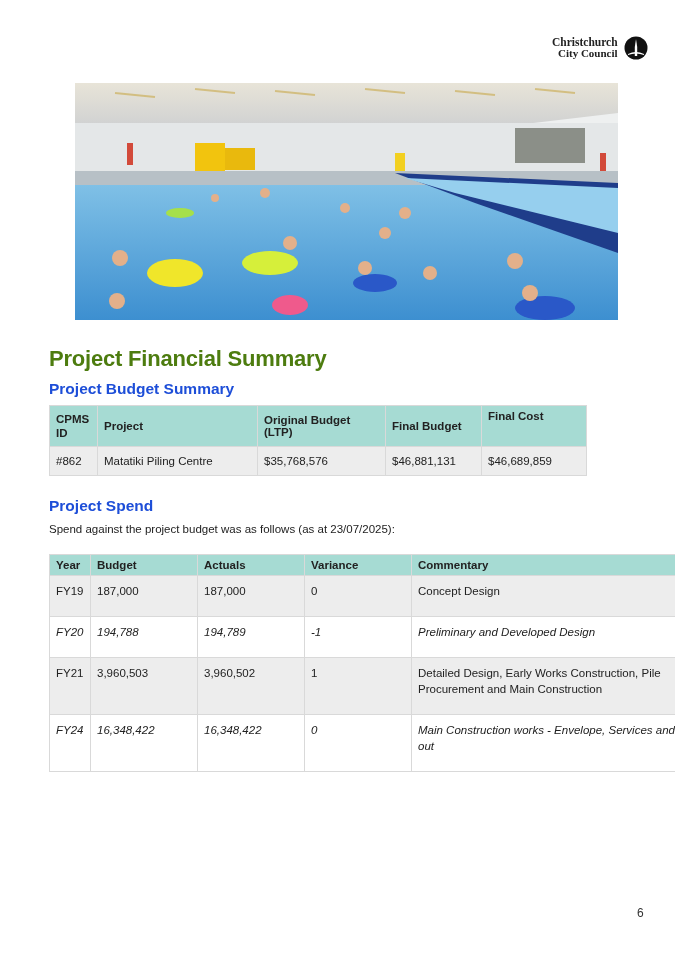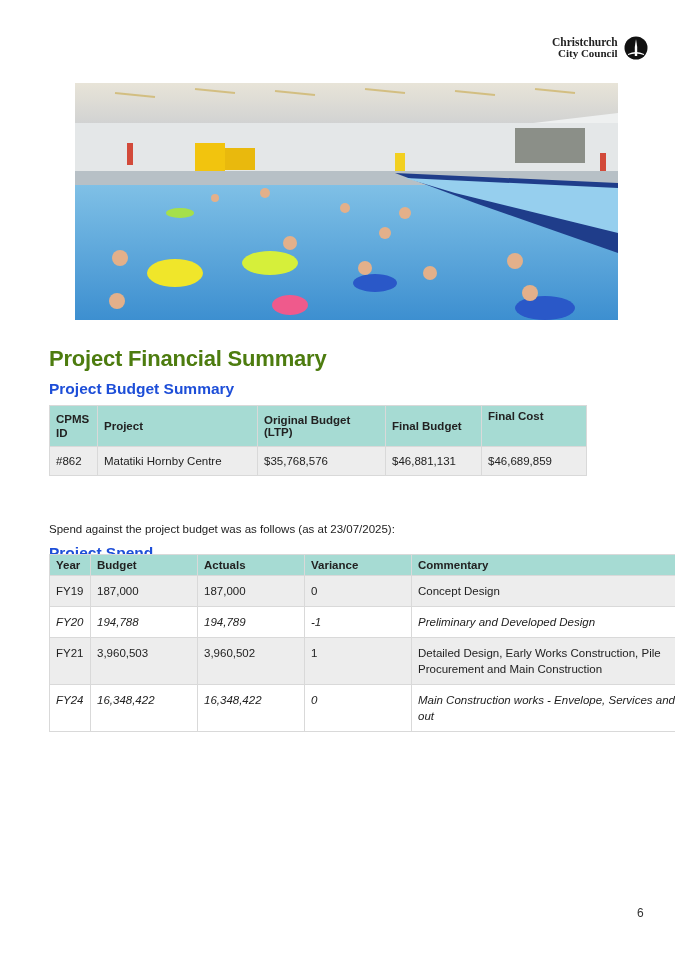--- a/index.html
+++ b/index.html
@@ -24,38 +24,38 @@
     .photo svg { width: 100%; height: 100%; display: block; }
 
     .h1 {
       position: absolute; left: 49px; top: 346px; font-size: 22px; font-weight: bold; color: #4d7c0f;
       letter-spacing: -0.2px;
     }
     .h2 {
       position: absolute; left: 49px; font-size: 15.5px; font-weight: bold; color: #1d4ed8;
     }
     .h2.budget { top: 380px; }
-    .h2.spend { top: 497px; margin-top: 47px; }
+    .h2.spend { top: 497px; }
     .intro {
       position: absolute; left: 49px; top: 523px; font-size: 11.5px; color: #222;
     }
 
     table { border-collapse: collapse; position: absolute; font-size: 11.5px; color: #222; }
     th, td { text-align: left; vertical-align: top; border: 1px solid #d9d9d9; padding: 0 6px; }
     th { background: #a6dbd3; font-weight: bold; }
 
     .tbl-budget { left: 49px; top: 405px; width: 538px; }
     .tbl-budget th { height: 36px; vertical-align: middle; padding-top: 0; }
     .tbl-budget th.top { vertical-align: top; padding-top: 4px; }
     .tbl-budget td { background: #ededed; height: 28px; vertical-align: middle; }
     .tbl-budget th.center { }
 
     .tbl-spend { left: 49px; top: 554px; width: 662px; }
     .tbl-spend th { height: 20px; vertical-align: middle; }
-    .tbl-spend td { padding-top: 7px; padding-bottom: 7px; line-height: 16px; }
+    .tbl-spend td { padding-top: 7px; padding-bottom: 17px; line-height: 16px; }
     .tbl-spend tr.odd td { background: #ededed; }
     .tbl-spend tr.even td { background: #ffffff; font-style: italic; }
 
     .page-num { position: absolute; left: 637px; top: 906px; font-size: 12px; color: #333; }
   </style>
 </head>
 <body>
 
 <div class="logo">
   <div class="logo-text">
@@ -143,21 +143,21 @@
       <th style="line-height:14px;">CPMS ID</th>
       <th>Project</th>
       <th class="center">Original Budget (LTP)</th>
       <th class="center">Final Budget</th>
       <th class="top">Final Cost</th>
     </tr>
   </thead>
   <tbody>
     <tr>
       <td>#862</td>
-      <td>Matatiki Hornby Centre</td>
+      <td>Matatiki Piling Centre</td>
       <td>$35,768,576</td>
       <td>$46,881,131</td>
       <td>$46,689,859</td>
     </tr>
   </tbody>
 </table>
 
 <div class="h2 spend">Project Spend</div>
 <div class="intro">Spend against the project budget was as follows (as at 23/07/2025):</div>
 

